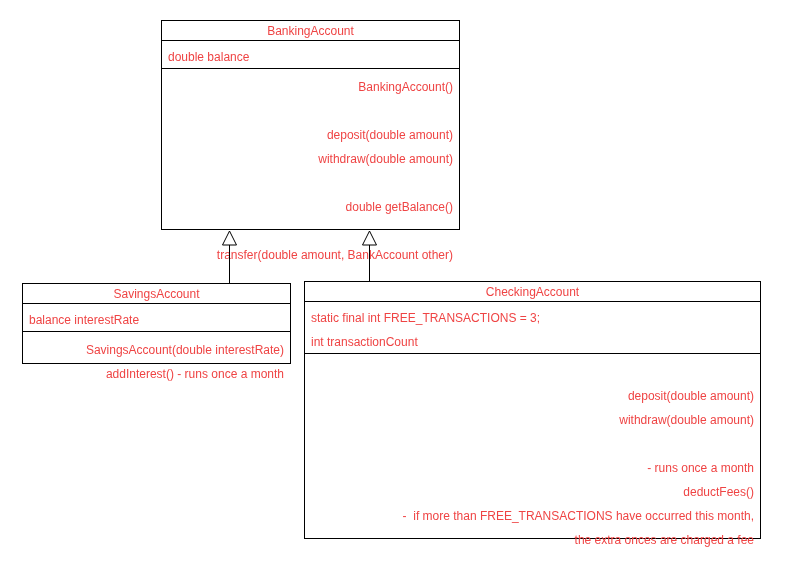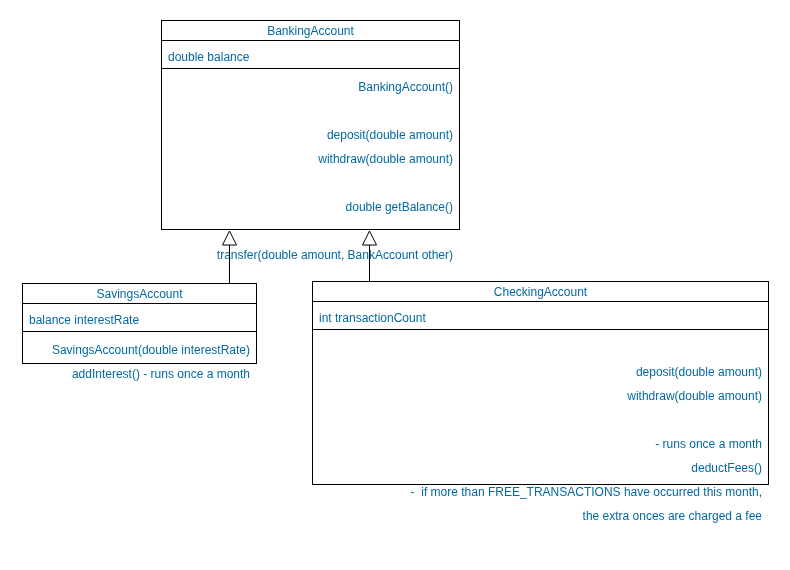--- a/index.html
+++ b/index.html
@@ -7,21 +7,21 @@
     padding: 0;
     background: #ffffff;
   }
   #canvas {
     position: relative;
     width: 790px;
     height: 570px;
     background: #ffffff;
     font-family: "Liberation Sans", "DejaVu Sans", sans-serif;
     font-size: 12px;
-    color: #0369a1;
+    color: #ef4444;
     overflow: hidden;
   }
   .class-box {
     position: absolute;
     background: #ffffff;
     border: 1px solid #000000;
     box-sizing: border-box;
   }
   .class-title {
     text-align: center;
@@ -62,34 +62,35 @@
         <div class="line">&nbsp;</div>
         <div class="line">deposit(double amount)</div>
         <div class="line">withdraw(double amount)</div>
         <div class="line">&nbsp;</div>
         <div class="line">double getBalance()</div>
         <div class="line">&nbsp;</div>
         <div class="line">transfer(double amount, BankAccount other)</div>
       </div>
   </div>
 
-  <div class="class-box" style="left:22px; top:283px; width:235px; height:81px;">
+  <div class="class-box" style="left:22px; top:283px; width:269px; height:81px;">
     <div class="class-title">SavingsAccount</div>
     <div class="class-fields">
         <div class="line">balance interestRate</div>
       </div>
     <div class="class-methods">
         <div class="line">SavingsAccount(double interestRate)</div>
         <div class="line">addInterest() - runs once a month</div>
       </div>
   </div>
 
-  <div class="class-box" style="left:312px; top:281px; width:457px; height:204px;">
+  <div class="class-box" style="left:304px; top:281px; width:457px; height:258px;">
     <div class="class-title">CheckingAccount</div>
     <div class="class-fields">
+        <div class="line">static final int FREE_TRANSACTIONS = 3;</div>
         <div class="line">int transactionCount</div>
       </div>
     <div class="class-methods">
         <div class="line">&nbsp;</div>
         <div class="line">deposit(double amount)</div>
         <div class="line">withdraw(double amount)</div>
         <div class="line">&nbsp;</div>
         <div class="line">   - runs once a month</div>
         <div class="line">deductFees()</div>
         <div class="line">   -  if more than FREE_TRANSACTIONS have occurred this month,</div>

